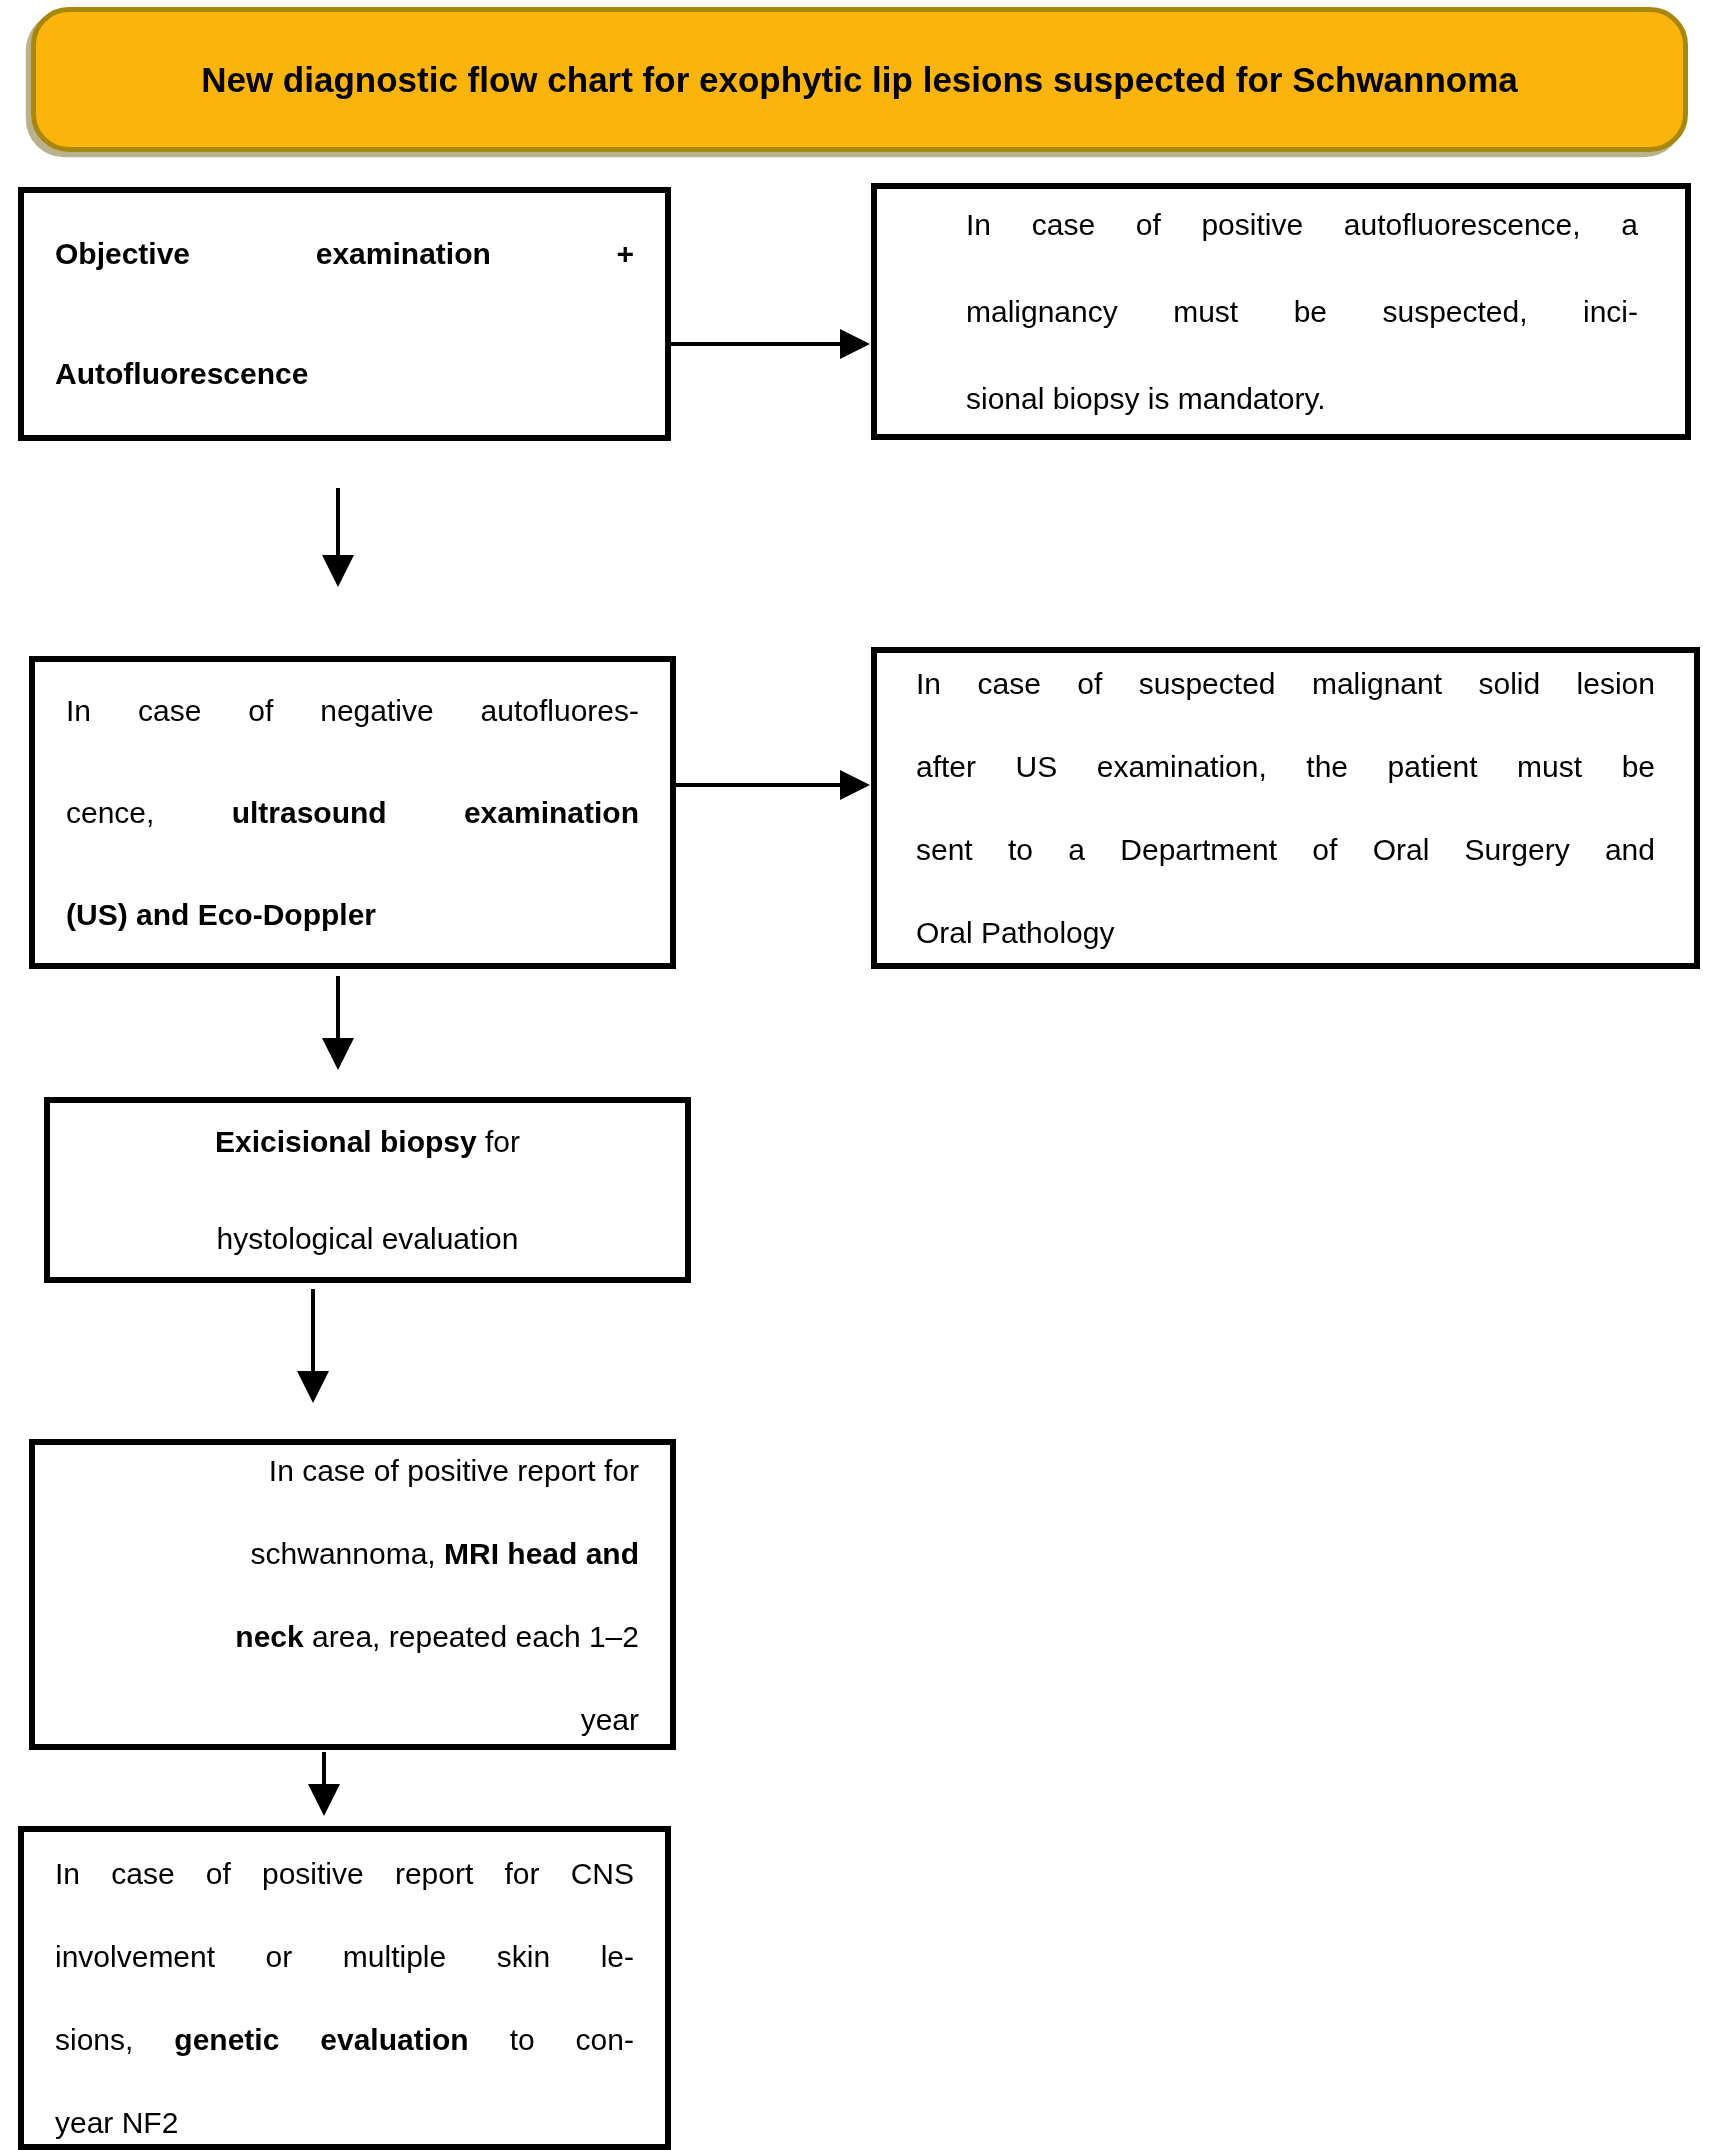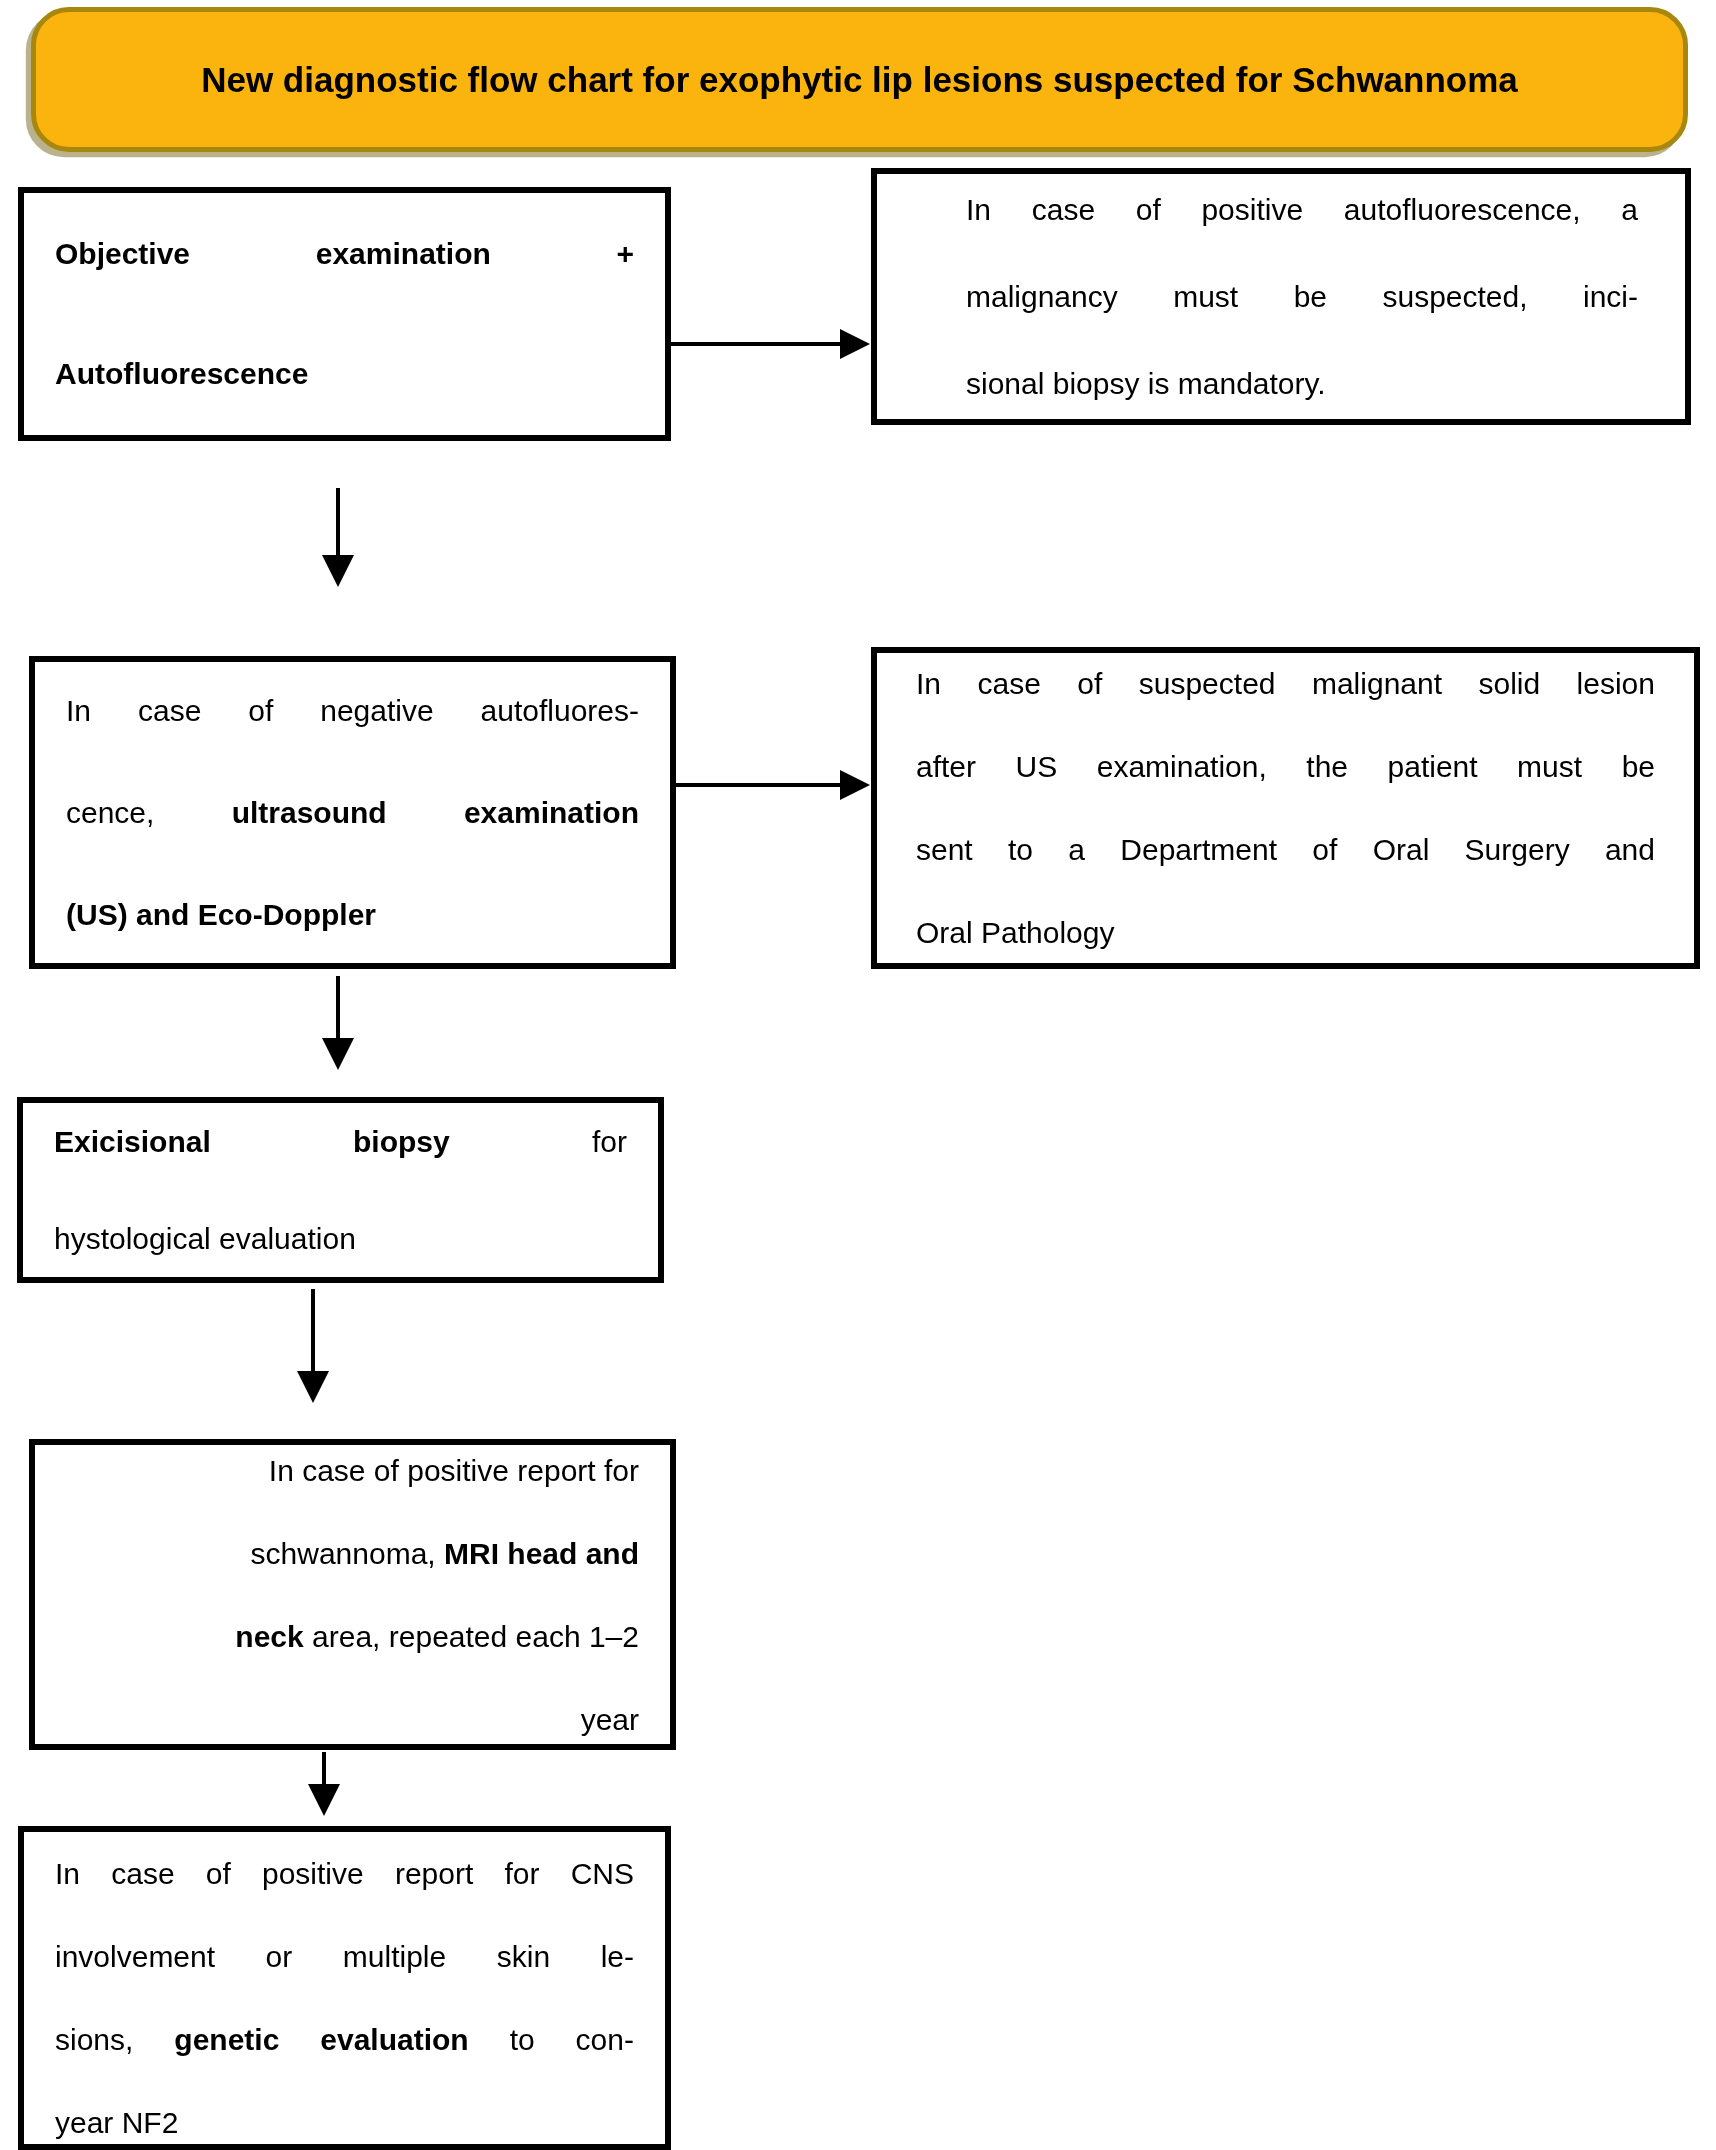--- a/index.html
+++ b/index.html
@@ -24,27 +24,27 @@
     font-size:30px;
   }
   .box .line{display:block;text-align:justify;text-align-last:justify;}
   .box .line.last{text-align-last:left;}
   .b{font-weight:bold;}
   .box-l{padding:0 31px;margin-top:7px;}
   .b1{left:18px;top:180px;width:653px;height:254px;}
   .b1 .line{line-height:120px;}
   .b2{left:29px;top:649px;width:647px;height:313px;}
   .b2 .line{line-height:102px;}
-  .b3{left:17px;top:1090px;width:647px;height:186px;}
+  .b3{left:44px;top:1090px;width:647px;height:186px;align-items:center;}
   .b3 .line{line-height:97px;}
   .b4{left:29px;top:1432px;width:647px;height:311px;align-items:flex-end;}
   .b4 .line{line-height:83px;}
   .b5{left:18px;top:1819px;width:653px;height:324px;justify-content:space-between;}
   .b5 .line{line-height:83px;}
-  .r1{left:871px;top:168px;width:820px;height:257px;padding:0 47px 0 89px;}
+  .r1{left:871px;top:183px;width:820px;height:257px;padding:0 47px 0 89px;}
   .r1 .line{line-height:87px;}
   .r2{left:871px;top:647px;width:829px;height:322px;padding:3px 39px;}
   .r2 .line{line-height:83px;}
   
   .varrow{position:absolute;width:4.2px;background:#000;}
   .varrow::after{
     content:"";position:absolute;left:50%;bottom:-31px;transform:translateX(-50%);
     width:0;height:0;border:16px solid transparent;border-bottom:0;border-top:32px solid #000;
   }
   .harrow{position:absolute;height:4.2px;background:#000;}

